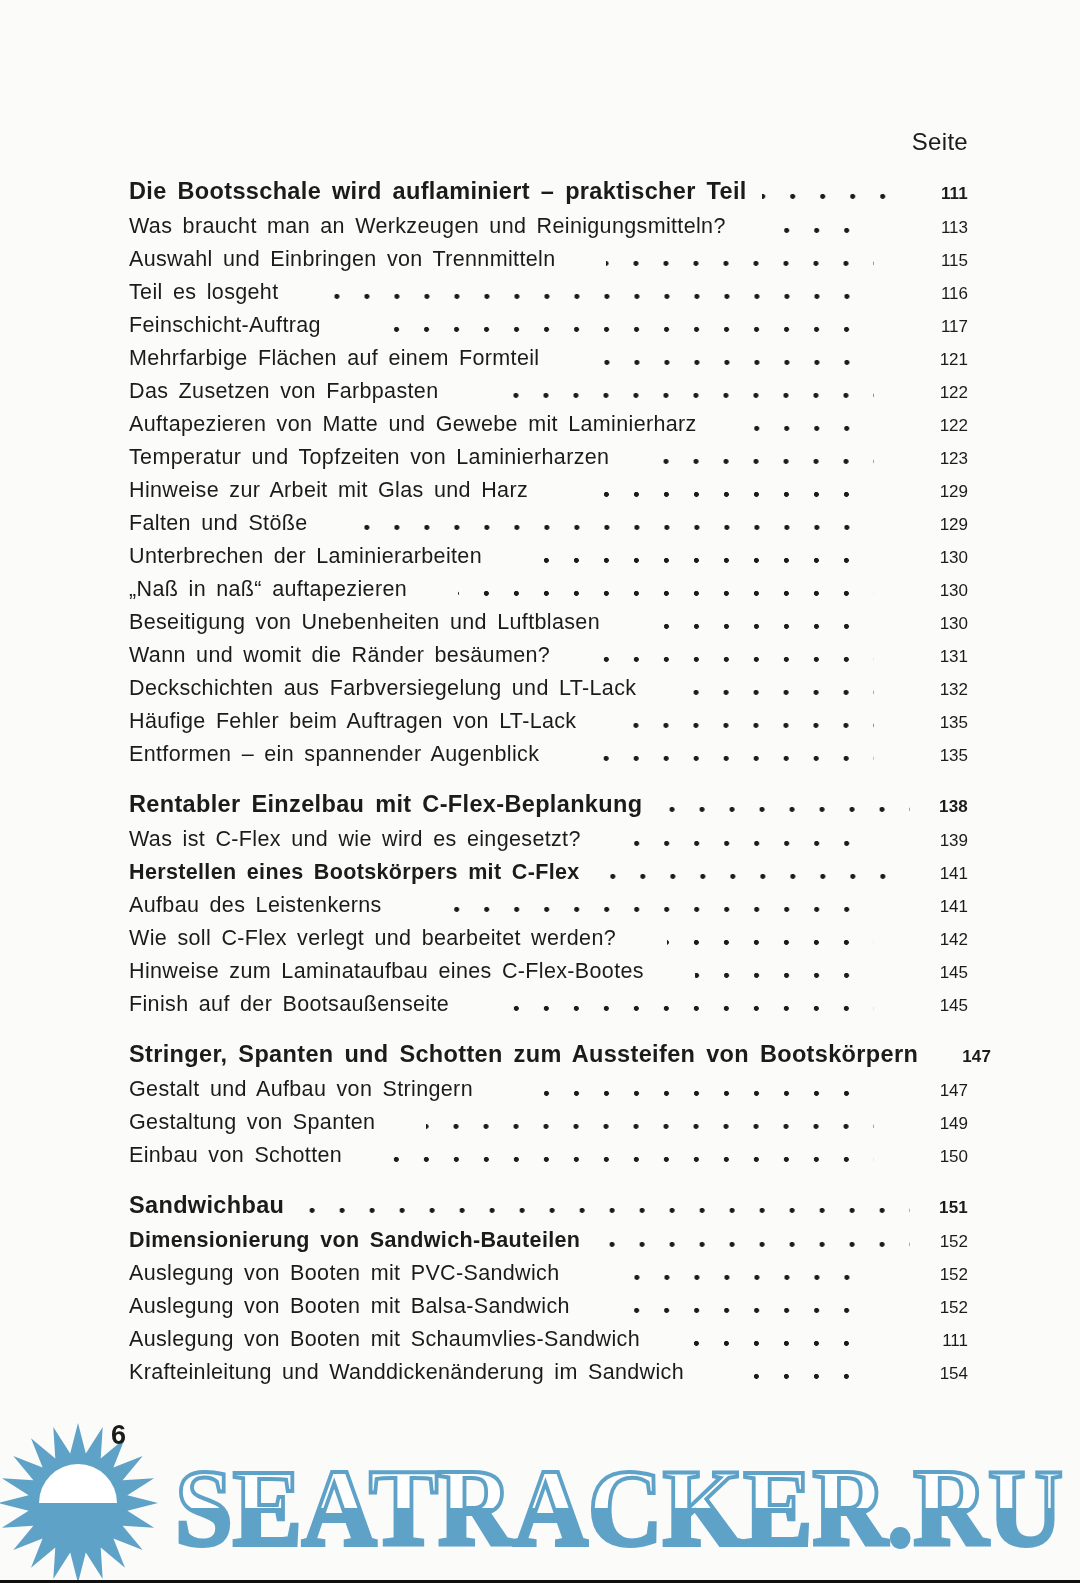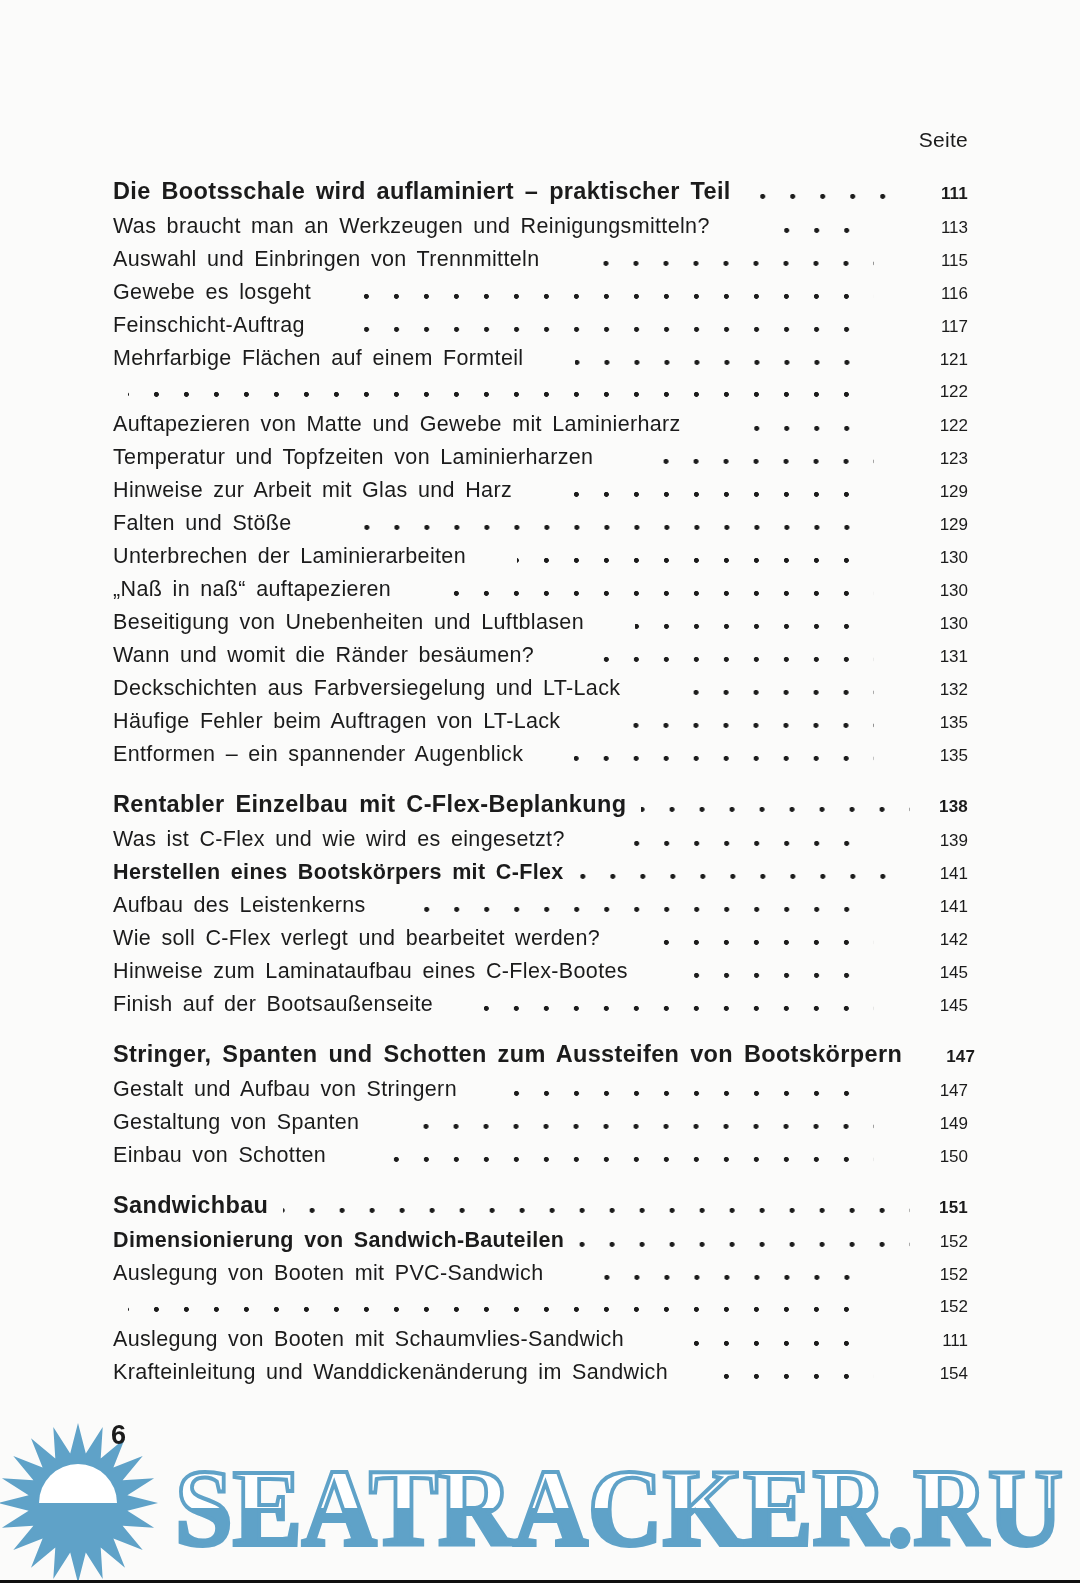--- a/index.html
+++ b/index.html
@@ -4,27 +4,27 @@
 <style>
   html,body{margin:0;padding:0;}
   body{
     width:1080px;height:1583px;position:relative;overflow:hidden;
     background:#fbfbfa;color:#1b1b1b;
     font-family:"Liberation Sans", sans-serif;
   }
   .page{position:absolute;inset:0;}
   .col-header{
     position:absolute;top:128px;right:112px;
-    font-size:21px;letter-spacing:0.3px;
+    font-size:24px;letter-spacing:0.3px;
   }
   .toc{position:absolute;left:113px;right:112px;top:172px;}
   .sec{margin-bottom:14px;}
   .row{
     display:flex;align-items:baseline;
-    height:33px;line-height:33px;white-space:nowrap;
+    height:33px;line-height:33px;white-space:nowrap;margin-left:16px;
   }
   .row-h1{
     height:38px;line-height:38px;
     font-weight:bold;font-size:23.5px;letter-spacing:0.2px;
   }
   .row-normal{font-size:21.5px;gap:36px;}
   .row-bold{font-size:21.5px;font-weight:bold;}
   .lbl{word-spacing:4px;letter-spacing:0.35px;}
   .leader{
     flex:1 1 auto;height:5px;margin:0 12px 0 15px;
@@ -59,35 +59,36 @@
       <span class="lbl">Was braucht man an Werkzeugen und Reinigungsmitteln?</span>
       <span class="leader"></span>
       <span class="num">113</span>
     </div>
         <div class="row row-normal">
       <span class="lbl">Auswahl und Einbringen von Trennmitteln</span>
       <span class="leader"></span>
       <span class="num">115</span>
     </div>
         <div class="row row-normal">
-      <span class="lbl">Gewebe es losgeht</span>
+      <span class="lbl">Teil es losgeht</span>
       <span class="leader"></span>
       <span class="num">116</span>
     </div>
         <div class="row row-normal">
       <span class="lbl">Feinschicht-Auftrag</span>
       <span class="leader"></span>
       <span class="num">117</span>
     </div>
         <div class="row row-normal">
       <span class="lbl">Mehrfarbige Flächen auf einem Formteil</span>
       <span class="leader"></span>
       <span class="num">121</span>
     </div>
         <div class="row row-normal">
+      <span class="lbl">Das Zusetzen von Farbpasten</span>
       <span class="leader"></span>
       <span class="num">122</span>
     </div>
         <div class="row row-normal">
       <span class="lbl">Auftapezieren von Matte und Gewebe mit Laminierharz</span>
       <span class="leader"></span>
       <span class="num">122</span>
     </div>
         <div class="row row-normal">
       <span class="lbl">Temperatur und Topfzeiten von Laminierharzen</span>
@@ -209,20 +210,21 @@
       <span class="lbl">Dimensionierung von Sandwich-Bauteilen</span>
       <span class="leader"></span>
       <span class="num">152</span>
     </div>
         <div class="row row-normal">
       <span class="lbl">Auslegung von Booten mit PVC-Sandwich</span>
       <span class="leader"></span>
       <span class="num">152</span>
     </div>
         <div class="row row-normal">
+      <span class="lbl">Auslegung von Booten mit Balsa-Sandwich</span>
       <span class="leader"></span>
       <span class="num">152</span>
     </div>
         <div class="row row-normal">
       <span class="lbl">Auslegung von Booten mit Schaumvlies-Sandwich</span>
       <span class="leader"></span>
       <span class="num">111</span>
     </div>
         <div class="row row-normal">
       <span class="lbl">Krafteinleitung und Wanddickenänderung im Sandwich</span>

